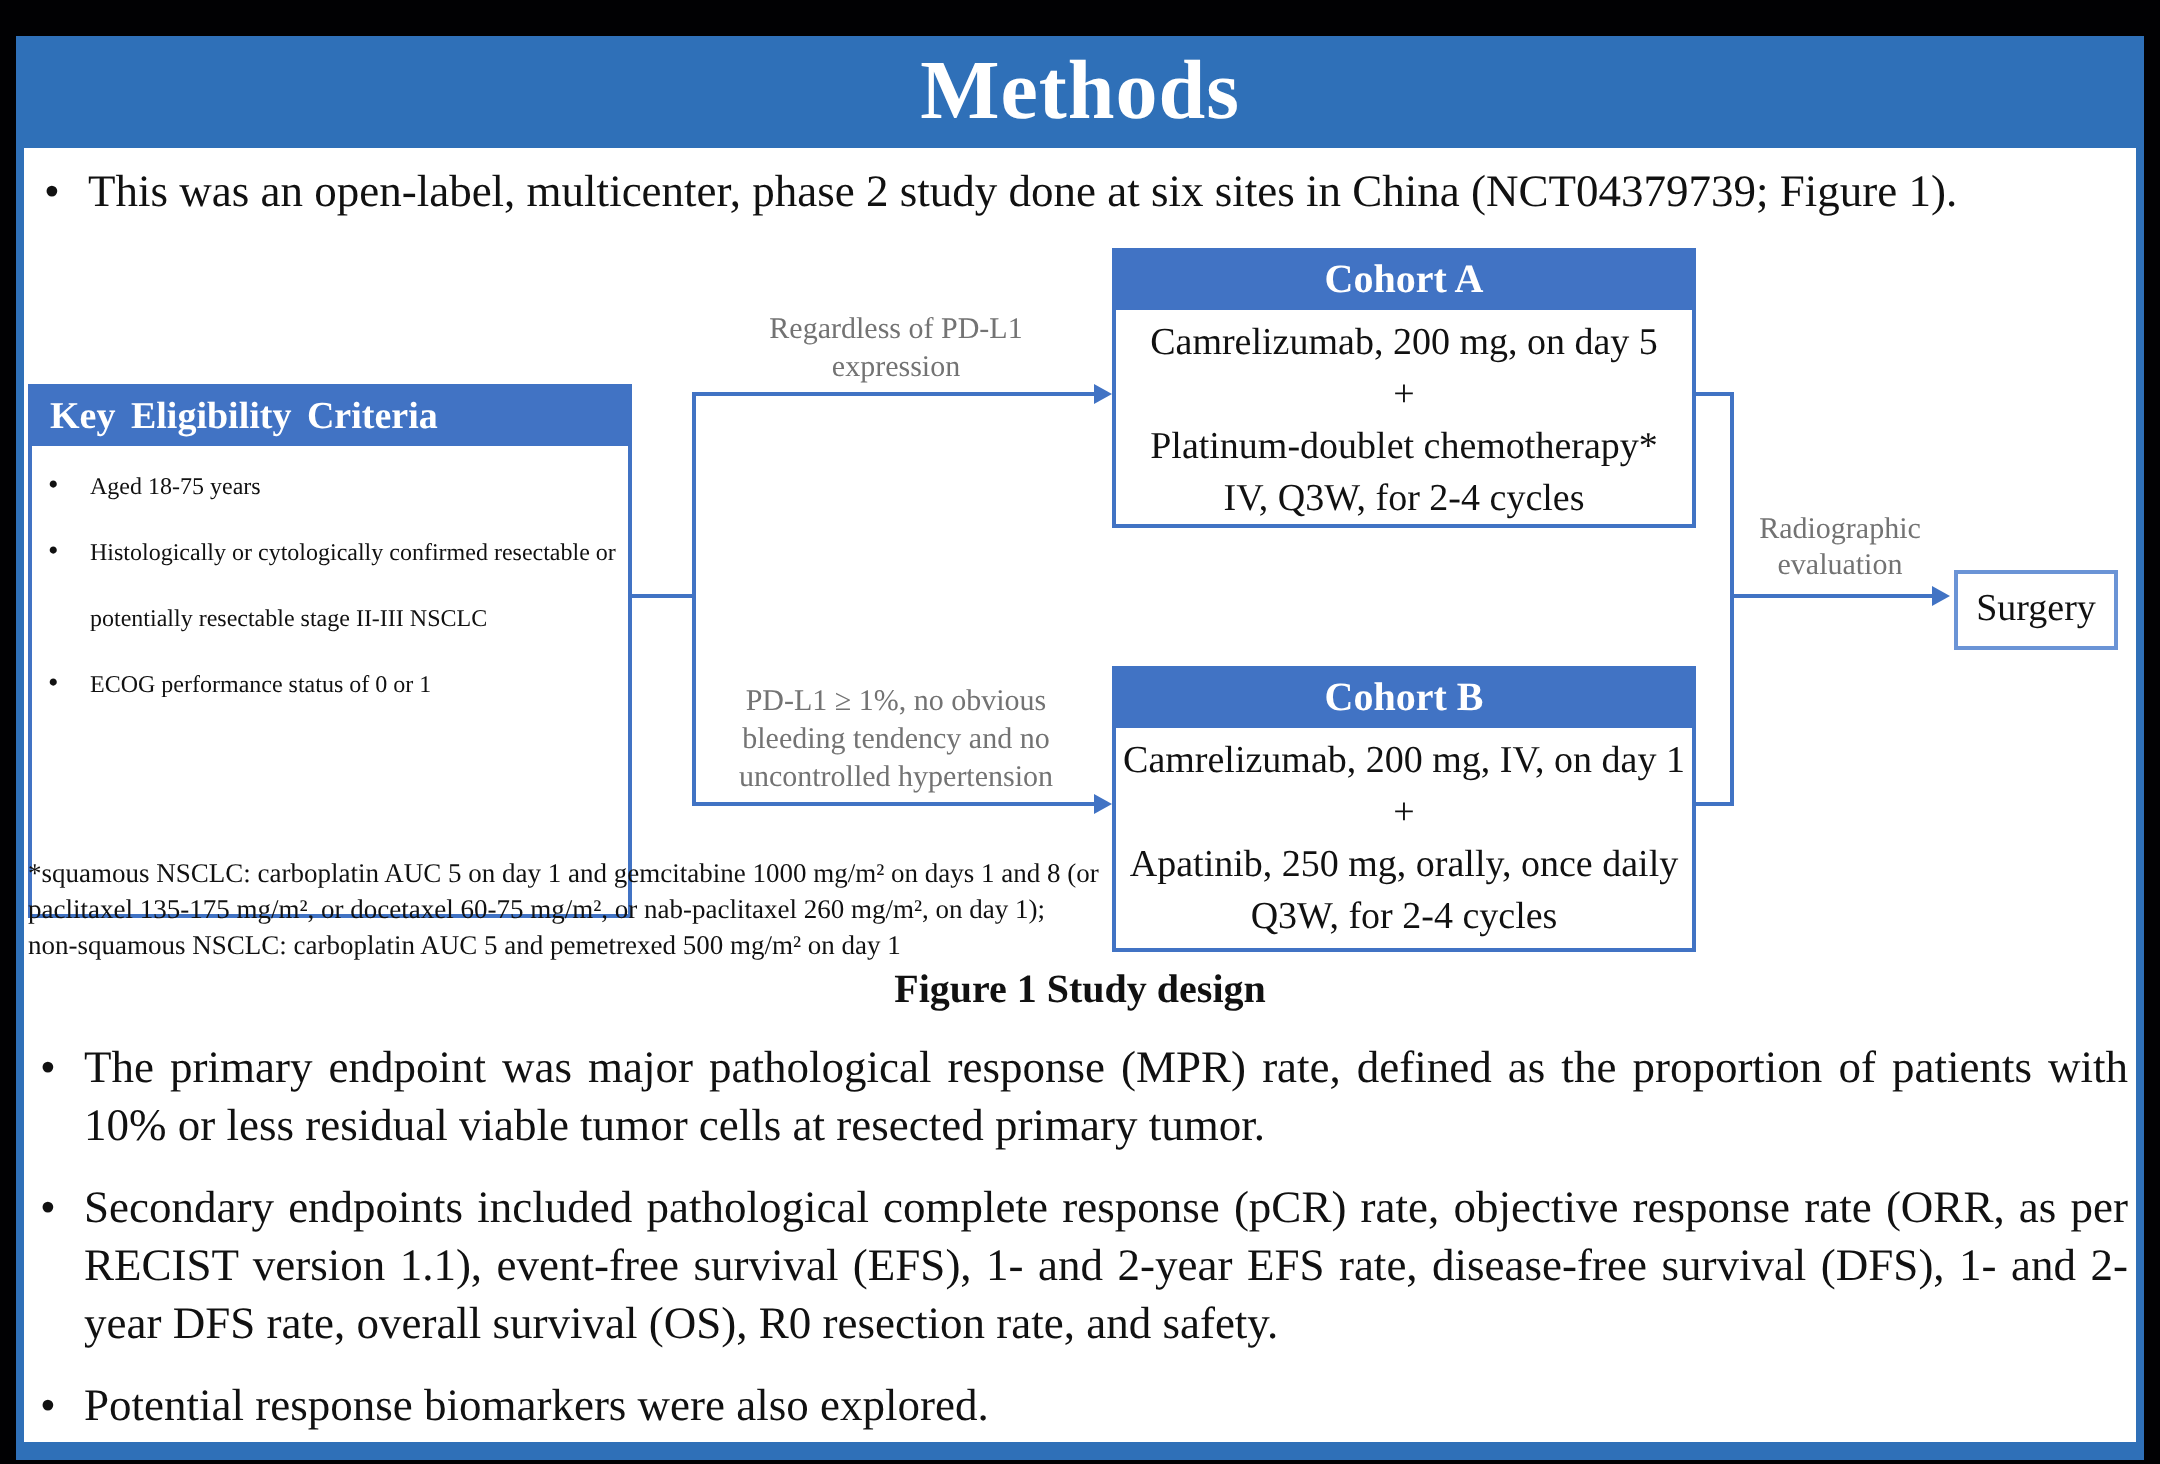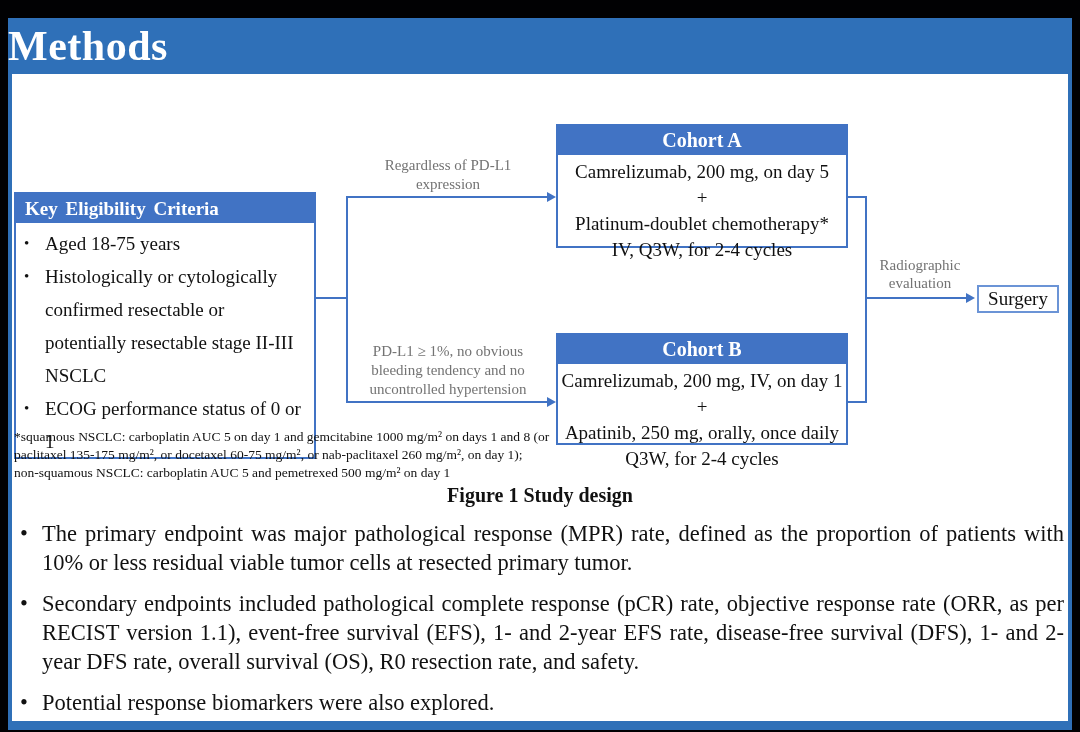--- a/index.html
+++ b/index.html
@@ -3,21 +3,21 @@
 <meta charset="utf-8">
 <style>
   html,body { margin:0; padding:0; background:#000; }
   .slide {
     position:relative; width:1080px; height:732px; background:#010103;
     font-family:"Liberation Serif", serif; color:#111; overflow:hidden;
   }
   
   .titlebar {
     position:absolute; left:8px; top:18px; width:1064px; height:56px;
-    background:#2f70b8; display:flex; align-items:center; 
+    background:#2f70b8; display:flex; align-items:center; justify-content:center;
   }
   .titlebar .title-text { color:#fff; font-weight:bold; font-size:42px; letter-spacing:0.5px; }
   
   .content-panel {
     position:absolute; left:8px; top:74px; width:1064px; height:656px;
     background:#fff; box-sizing:border-box;
     border-left:4px solid #2f70b8; border-right:4px solid #2f70b8; border-bottom:9px solid #2f70b8;
   }
   
   .bullet { position:relative; padding-left:24px; margin:0; }
@@ -27,36 +27,36 @@
   
   .elig-box {
     position:absolute; left:14px; top:152px; width:302px; height:267px;
     border:2px solid #4173c4; background:#fff; box-sizing:border-box;margin-top:40px;
   }
   .elig-header {
     height:29px; background:#4173c4; color:#fff; font-weight:bold; font-size:19px;
     line-height:29px; padding-left:9px; word-spacing:3px;
   }
   .elig-body { padding-top:4px; }
-  .elig-item { position:relative; padding-left:29px; padding-right:4px; font-size:19px; line-height:33px; }
+  .elig-item { position:relative; padding-left:29px; padding-right:4px; font-size:12px; line-height:33px; }
   .elig-item::before { content:"\2022"; position:absolute; left:8px; top:0; font-size:15px; }
   
   .cohort-box {
     position:absolute; width:292px; border:2px solid #4173c4; background:#fff; box-sizing:border-box;
   }
-  .cohort-a { left:556px; top:124px; height:124px; }
-  .cohort-b { left:556px; top:333px; height:112px; }
+  .cohort-a { left:556px; top:124px; height:140px; }
+  .cohort-b { left:556px; top:333px; height:143px; }
   .cohort-header {
     height:29px; background:#4173c4; color:#fff; font-weight:bold; font-size:20px;
     line-height:29px; text-align:center;
   }
   .cohort-body { text-align:center; font-size:19px; line-height:26px; padding-top:4px; }
   
   .surgery-box {
-    position:absolute; left:977px; top:285px; width:82px; height:28px;
+    position:absolute; left:977px; top:285px; width:82px; height:40px;
     border:2px solid #6b94d6; box-sizing:border-box; background:#fff;
     display:flex; align-items:center; justify-content:center; font-size:19px;
   }
   
   .cline { position:absolute; background:#4173c4; }
   .arrowhead {
     position:absolute; width:0; height:0;
     border-top:5.5px solid transparent; border-bottom:5.5px solid transparent;
     border-left:9px solid #4173c4;
   }
@@ -77,20 +77,21 @@
 <body>
 
 <div class="slide">
 
   <div class="titlebar">
     <span class="title-text">Methods</span>
   </div>
 
   <div class="content-panel"></div>
 
+  <p class="bullet intro">This was an open-label, multicenter, phase 2 study done at six sites in China (NCT04379739; Figure 1).</p>
 
   <div class="elig-box">
     <div class="elig-header">Key Eligibility Criteria</div>
     <div class="elig-body">
       <div class="elig-item">Aged 18-75 years</div>
       <div class="elig-item">Histologically or cytologically confirmed resectable or potentially resectable stage II-III NSCLC</div>
       <div class="elig-item">ECOG performance status of 0 or 1</div>
     </div>
   </div>
 

